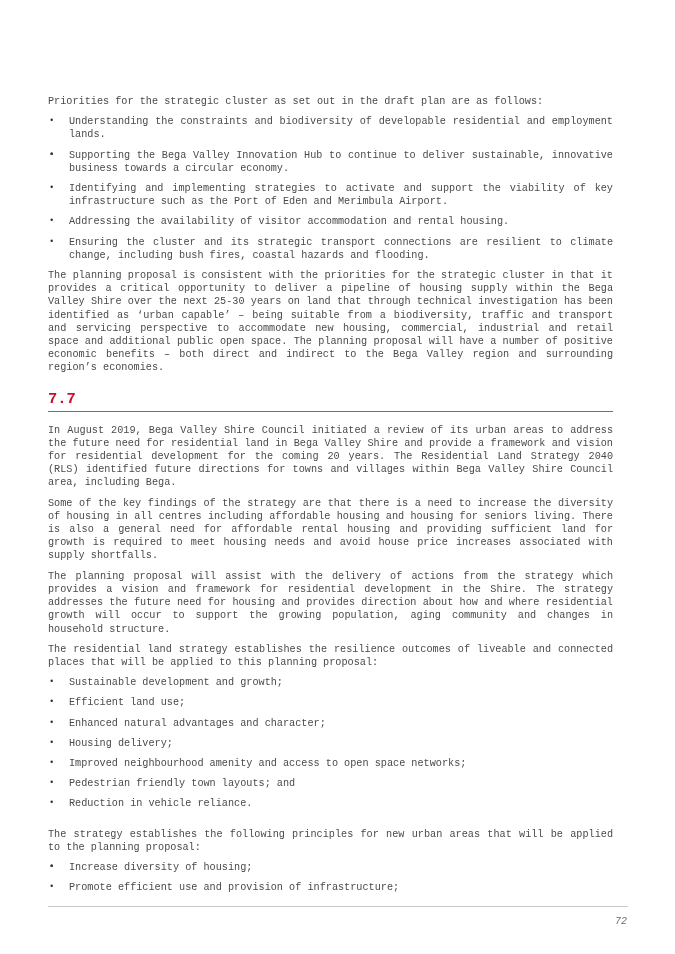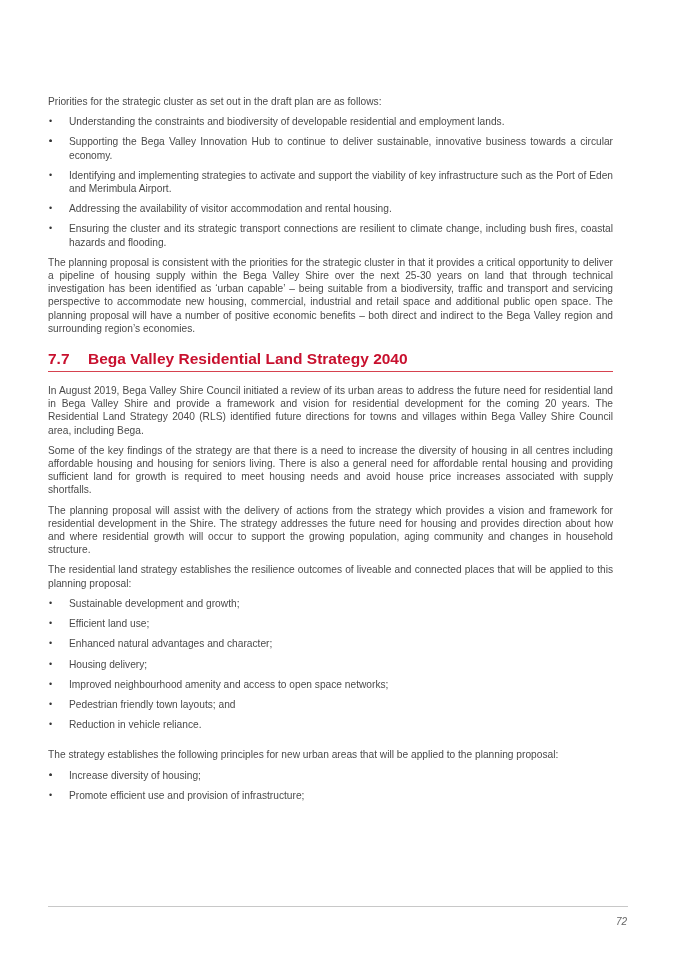--- a/index.html
+++ b/index.html
@@ -1,28 +1,28 @@
 <!DOCTYPE html>
 <html><head>
 <meta charset="utf-8">
 <style>
   html, body { margin: 0; padding: 0; background: #ffffff; }
   body { width: 675px; height: 954px; position: relative; overflow: hidden; }
   .page {
     position: absolute; left: 0; top: 0; width: 675px; height: 954px; background: #ffffff;
-    font-family: Liberation Sans, sans-serif; color: #4a4a4a; font-size: 10.2px;
+    font-family: Liberation Mono, monospace; color: #4a4a4a; font-size: 10.2px;
   }
   .content { position: absolute; left: 48px; top: 95px; width: 565px; }
   p { margin: 0 0 7px 0; line-height: 13.2px; text-align: justify; }
   ul { list-style: none; margin: 0; padding: 0; }
   li { position: relative; padding-left: 21px; line-height: 13.2px; margin-bottom: 7px; text-align: justify; }
   li .bullet { position: absolute; left: 1px; top: 0; color: #333; font-size: 9px; }
   .heading {
     margin: 15px 0 12px 0; padding-bottom: 3px; border-bottom: 1.5px solid #d6424f;
-    color: #c8102e; font-weight: bold; font-size: 15.5px; line-height: 18px; display: flex;
+    color: #c8102e; font-weight: bold; font-size: 15.5px; line-height: 18px; display: flex; gap: 44px;
   }
   .heading .num { width: 40px; }
   .spacer { height: 10px; }
   .footer-rule { position: absolute; left: 48px; top: 906px; width: 580px; height: 1px; background: #c8c8c8; }
   .page-num { position: absolute; right: 48px; top: 916px; font-size: 10px; color: #666; font-style: italic; }
 </style>
 </head>
 <body>
 
 <div class="page">
@@ -34,21 +34,20 @@
       <li><span class="bullet">•</span></li>
       <li><span class="bullet">•</span><span>Supporting the Bega Valley Innovation Hub to continue to deliver sustainable, innovative business towards a circular economy.</span></li>
       <li><span class="bullet">•</span><span>Identifying and implementing strategies to activate and support the viability of key infrastructure such as the Port of Eden and Merimbula Airport.</span></li>
       <li><span class="bullet">•</span><span>Addressing the availability of visitor accommodation and rental housing.</span></li>
       <li><span class="bullet">•</span><span>Ensuring the cluster and its strategic transport connections are resilient to climate change, including bush fires, coastal hazards and flooding.</span></li>
     </ul>
     <p>The planning proposal is consistent with the priorities for the strategic cluster in that it provides a critical opportunity to deliver a pipeline of housing supply within the Bega Valley Shire over the next 25-30 years on land that through technical investigation has been identified as ‘urban capable’ – being suitable from a biodiversity, traffic and transport and servicing perspective to accommodate new housing, commercial, industrial and retail space and additional public open space. The planning proposal will have a number of positive economic benefits – both direct and indirect to the Bega Valley region and surrounding region’s economies.</p>
 
     <div class="heading">
       <span class="num">7.7</span>
-      <span>Bega Valley Residential Land Strategy 2040</span>
     </div>
 
     <p>In August 2019, Bega Valley Shire Council initiated a review of its urban areas to address the future need for residential land in Bega Valley Shire and provide a framework and vision for residential development for the coming 20 years. The Residential Land Strategy 2040 (RLS) identified future directions for towns and villages within Bega Valley Shire Council area, including Bega.</p>
     <p>Some of the key findings of the strategy are that there is a need to increase the diversity of housing in all centres including affordable housing and housing for seniors living. There is also a general need for affordable rental housing and providing sufficient land for growth is required to meet housing needs and avoid house price increases associated with supply shortfalls.</p>
     <p>The planning proposal will assist with the delivery of actions from the strategy which provides a vision and framework for residential development in the Shire. The strategy addresses the future need for housing and provides direction about how and where residential growth will occur to support the growing population, aging community and changes in household structure.</p>
     <p>The residential land strategy establishes the resilience outcomes of liveable and connected places that will be applied to this planning proposal:</p>
 
     <ul>
       <li><span class="bullet">•</span><span>Sustainable development and growth;</span></li>
       <li><span class="bullet">•</span><span>Efficient land use;</span></li>

